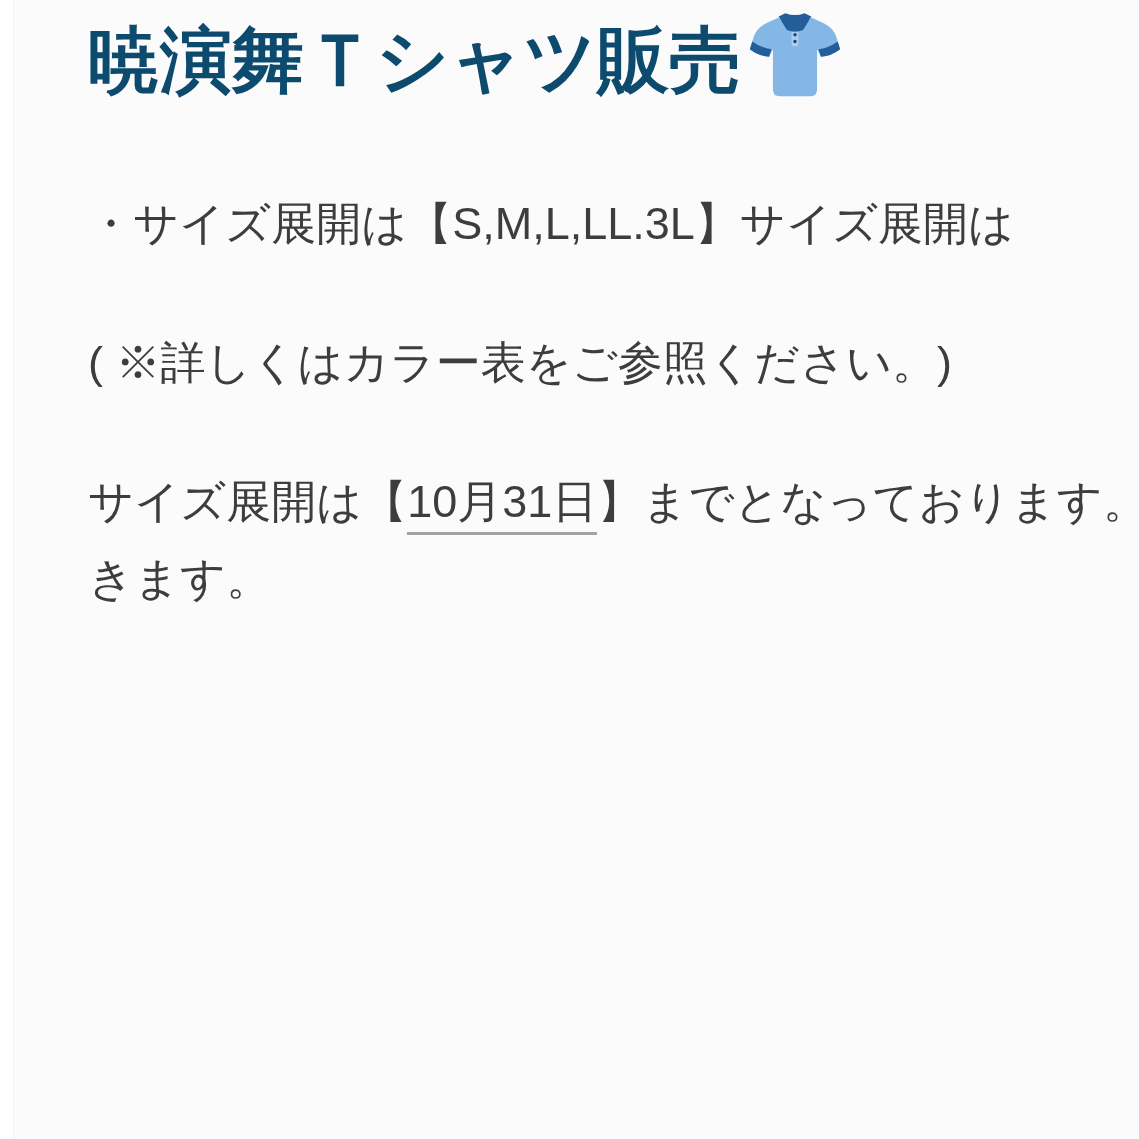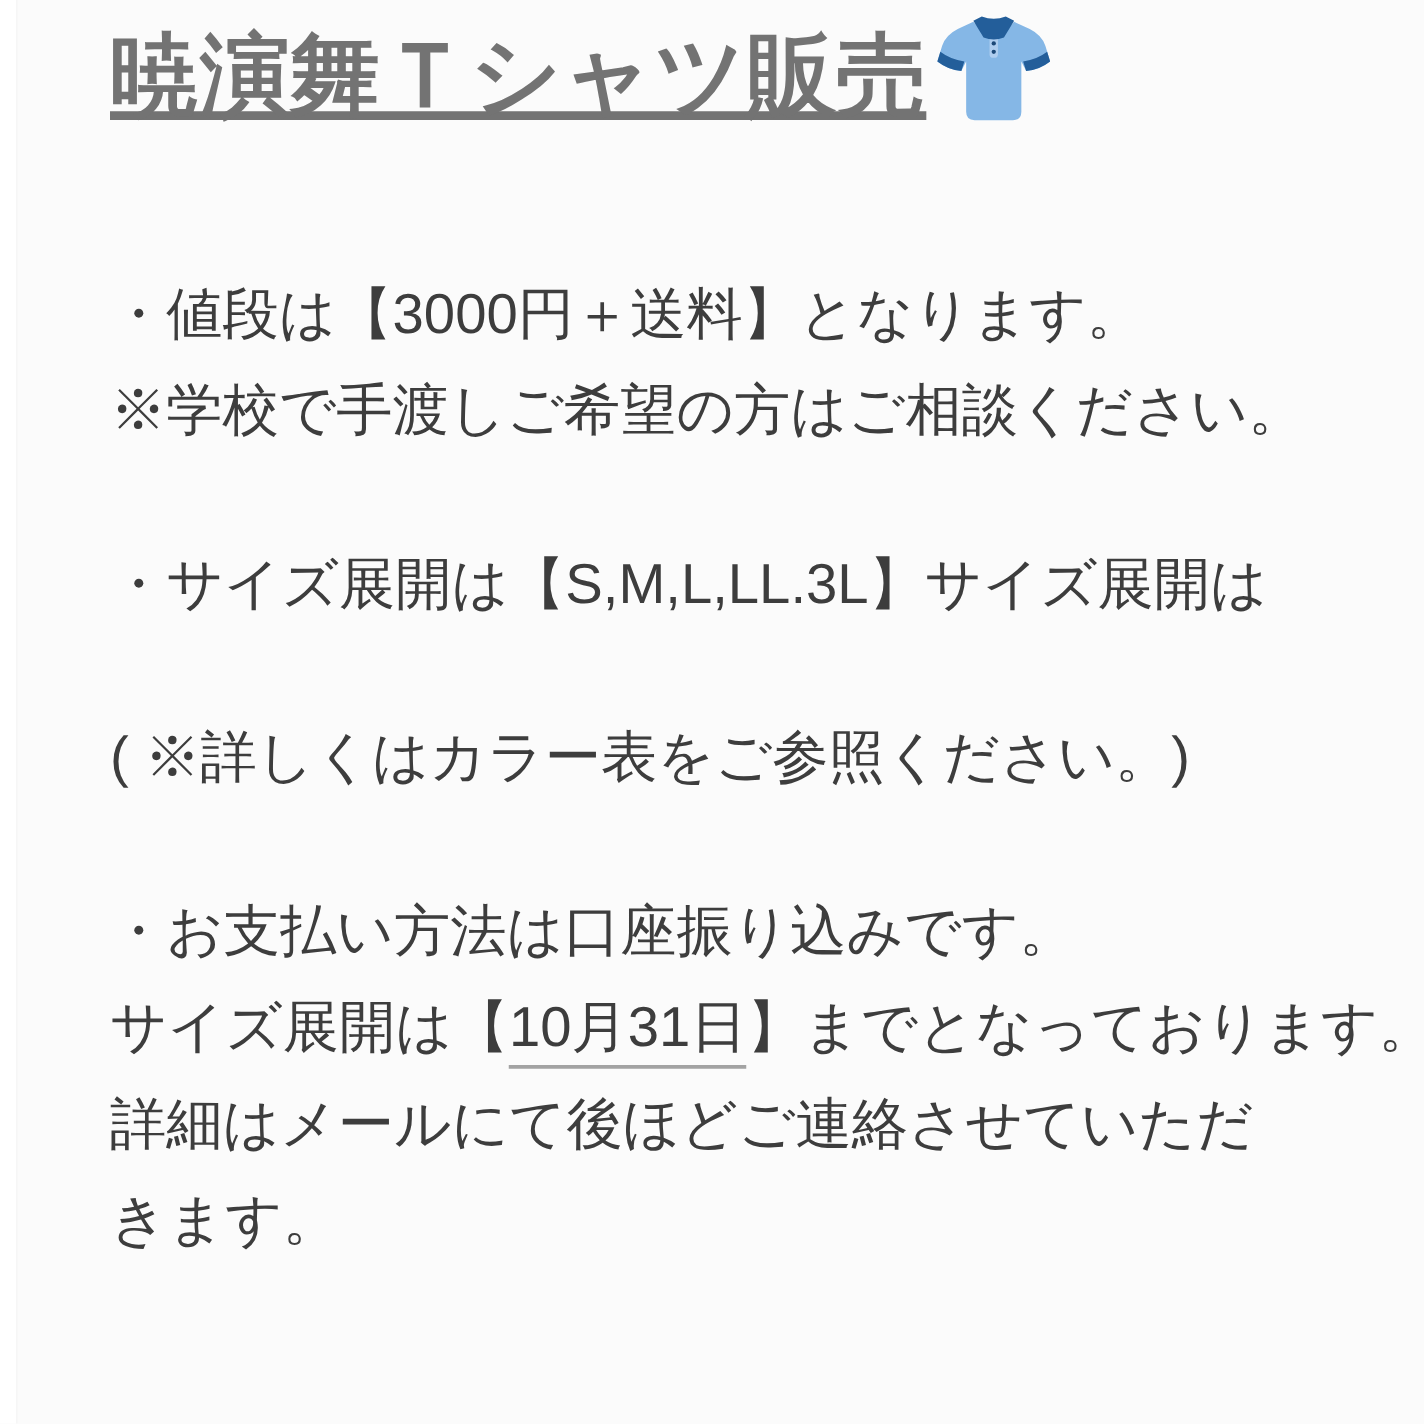--- a/index.html
+++ b/index.html
@@ -28,24 +28,23 @@
     width: 13px;
     height: 100%;
     background: #ffffff;
     border-right: 1px solid #f3f3f3;
   }
   h1.title {
     margin: 0;
     font-size: 72px;
     line-height: 94px;
     font-weight: 700;
-    color: #737373;
+    color: #0c4a6e;
     white-space: nowrap;
     letter-spacing: 0;
-    text-decoration: underline;
   }
   .title .emoji-wrap {
     display: inline-block;
     vertical-align: -16px;
     margin-left: 6px;
   }
   .para {
     margin: 62px 0 0 0;
     font-size: 45px;
     line-height: 77px;
@@ -71,32 +70,26 @@
   <h1 class="title"><span>暁演舞Ｔシャツ販売</span><span class="emoji-wrap"><svg width="96" height="96" viewBox="0 0 100 100" aria-hidden="true">
       <path d="M33 13 L20 19 Q10 24 7 33 L3 46 Q12 53 23 54 L27 46 L27 88 Q27 95 34 95 L66 95 Q73 95 73 88 L73 46 L77 54 Q88 53 97 46 L93 33 Q90 24 80 19 L67 13 Q59 23 50 23 Q41 23 33 13 Z" fill="#85b7e6"></path>
       <path d="M5.5 38 L3 46 Q12 53 23 54 L25.5 46 Q14 44.5 5.5 38 Z" fill="#235e9a"></path>
       <path d="M94.5 38 L97 46 Q88 53 77 54 L74.5 46 Q86 44.5 94.5 38 Z" fill="#235e9a"></path>
       <rect x="46.5" y="24" width="7" height="19" rx="3" fill="#aecdef"></rect>
       <circle cx="50" cy="31" r="1.8" fill="#1c4877"></circle>
       <circle cx="50" cy="38" r="1.8" fill="#1c4877"></circle>
       <path d="M33 12 L40 8.5 Q50 12.5 60 8.5 L67 12 L58.5 26 Q50 29.5 41.5 26 Z" fill="#235e9a"></path>
     </svg></span></h1>
 
-  <section class="para first">
-    <div class="line">・値段は【3000円＋送料】となります。</div>
-    <div class="line">※学校で手渡しご希望の方はご相談ください。</div>
-  </section>
 
   <section class="para">
     <div class="line">・サイズ展開は【S,M,L,LL.3L】サイズ展開は</div>
   </section>
 
   <section class="para">
     <div class="line">( ※詳しくはカラー表をご参照ください。)</div>
   </section>
 
   <section class="para">
-    <div class="line">・お支払い方法は口座振り込みです。</div>
     <div class="line"><span>サイズ展開は【</span><span class="deadline-underline">10月31日</span><span>】までとなっております。</span></div>
-    <div class="line">詳細はメールにて後ほどご連絡させていただ</div>
     <div class="line">きます。</div>
   </section>
 </div>
 
 </body></html>

